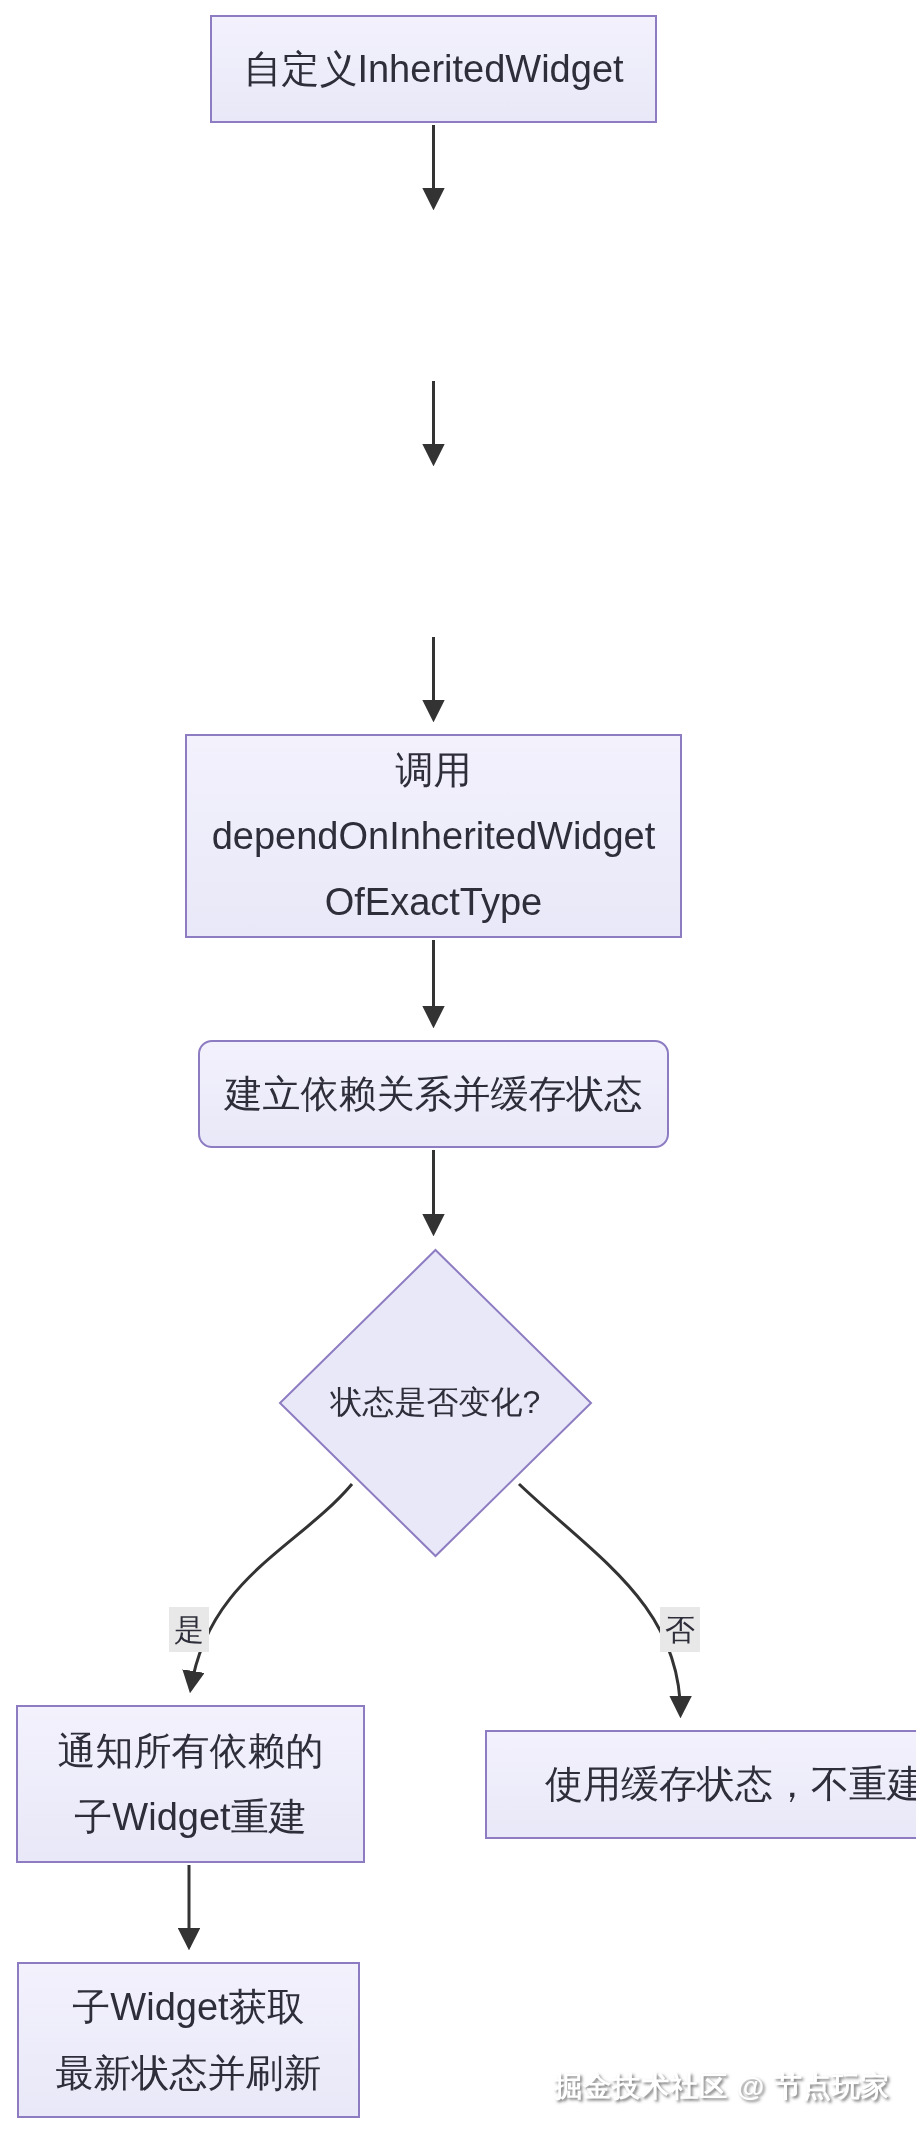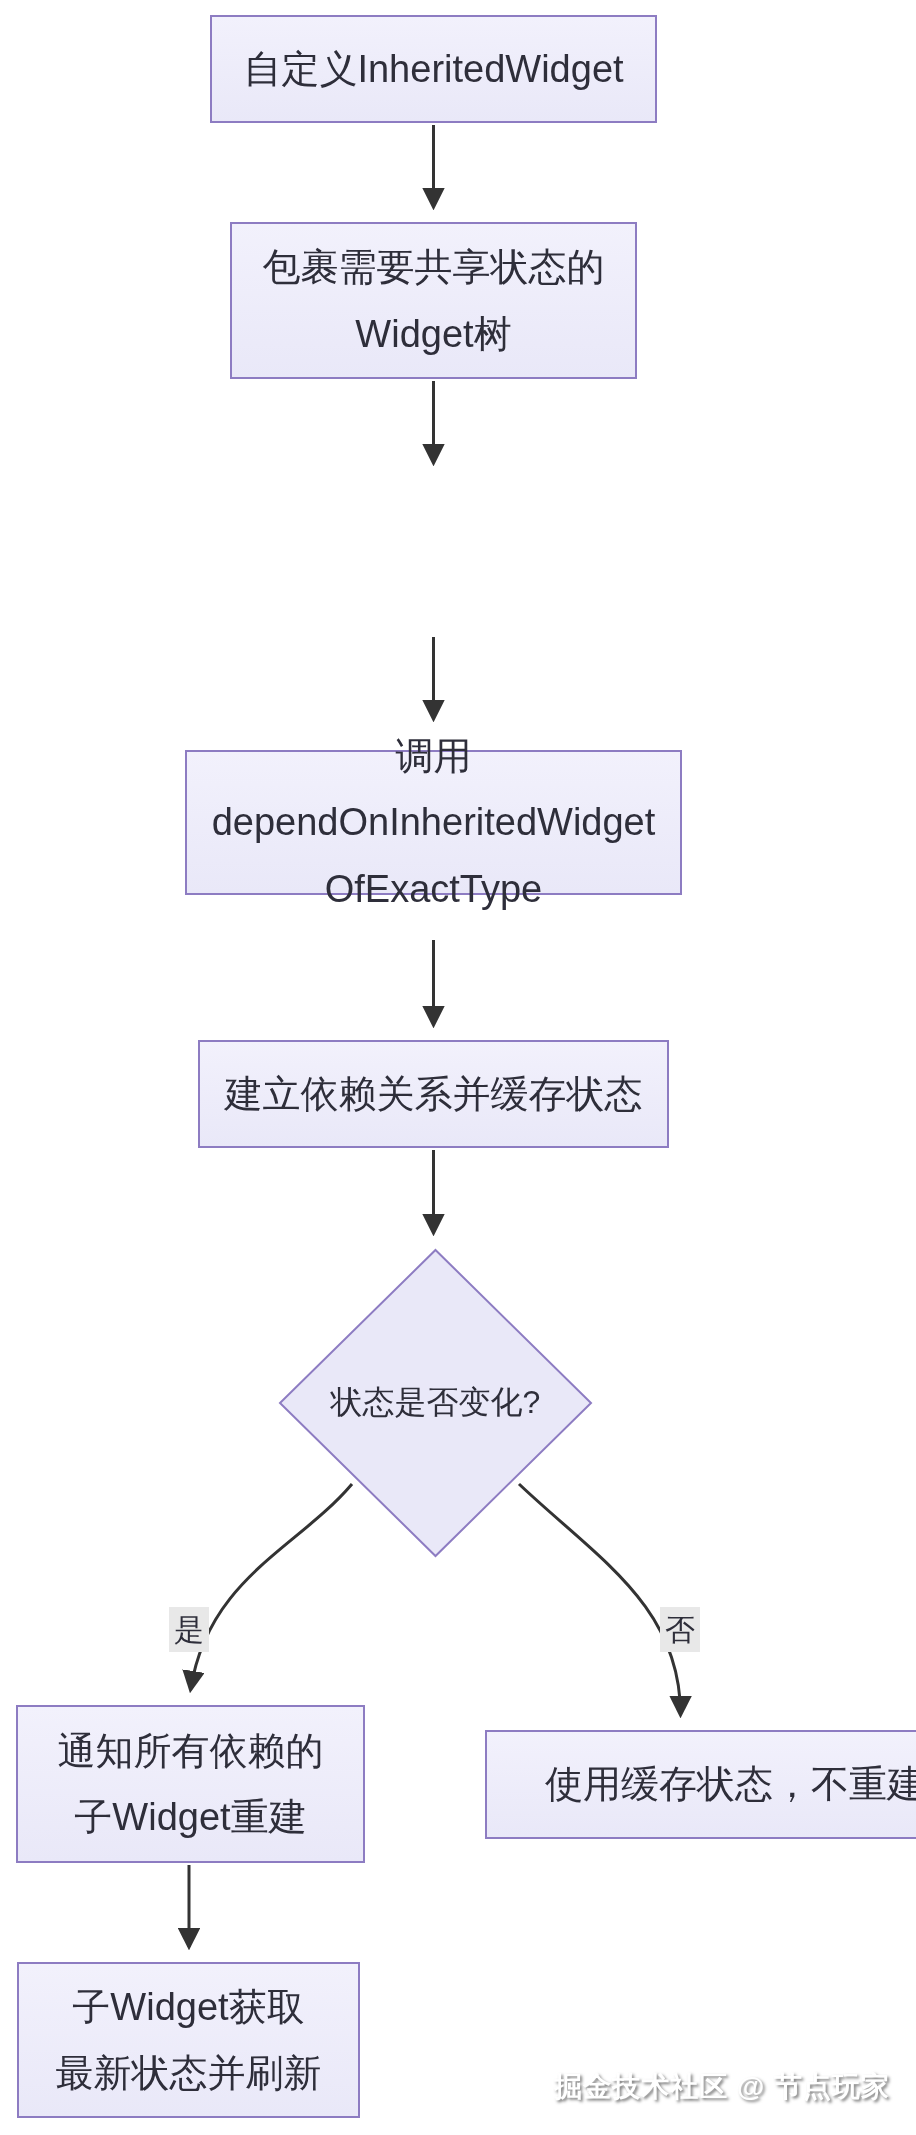--- a/index.html
+++ b/index.html
@@ -102,33 +102,29 @@
     <path class="edge" d="M 519 1484 C 597 1558, 681 1606, 680.5 1715" marker-end="url(#arrow)"></path>
     <path class="edge" d="M 189 1865 L 189 1947" marker-end="url(#arrow)"></path>
 
     <polygon class="diamond" points="435.5,1250 591,1403 435.5,1556 280,1403"></polygon>
   </svg>
 
   <div class="node" style="left:210px; top:15px; width:447px; height:108px;">
     <span class="line">自定义InheritedWidget</span>
   </div>
 
-  <div class="node" style="left:230px; top:222px; width:407px; height:157px;">
-    <span class="line">包裹需要共享状态的</span>
-    <span class="line">Widget树</span>
-  </div>
 
 
-  <div class="node" style="left:185px; top:750px; width:497px; height:145px;">
+  <div class="node" style="left:185px; top:734px; width:497px; height:204px;">
     <span class="line">调用</span>
     <span class="line">dependOnInheritedWidget</span>
     <span class="line">OfExactType</span>
   </div>
 
-  <div class="node" style="left:198px; top:1040px; width:471px; height:108px;">
+  <div class="node" style="left:198px; top:1040px; width:471px; height:108px;border-radius:14px;">
     <span class="line">建立依赖关系并缓存状态</span>
   </div>
 
   <div class="decision-text" style="left:300px; top:1376px; width:271px; height:54px;">状态是否变化?</div>
 
   <div class="edge-label" style="left:169px; top:1607px;">是</div>
 
   <div class="edge-label" style="left:660px; top:1607px;">否</div>
 
   <div class="node" style="left:16px; top:1705px; width:349px; height:158px;">

